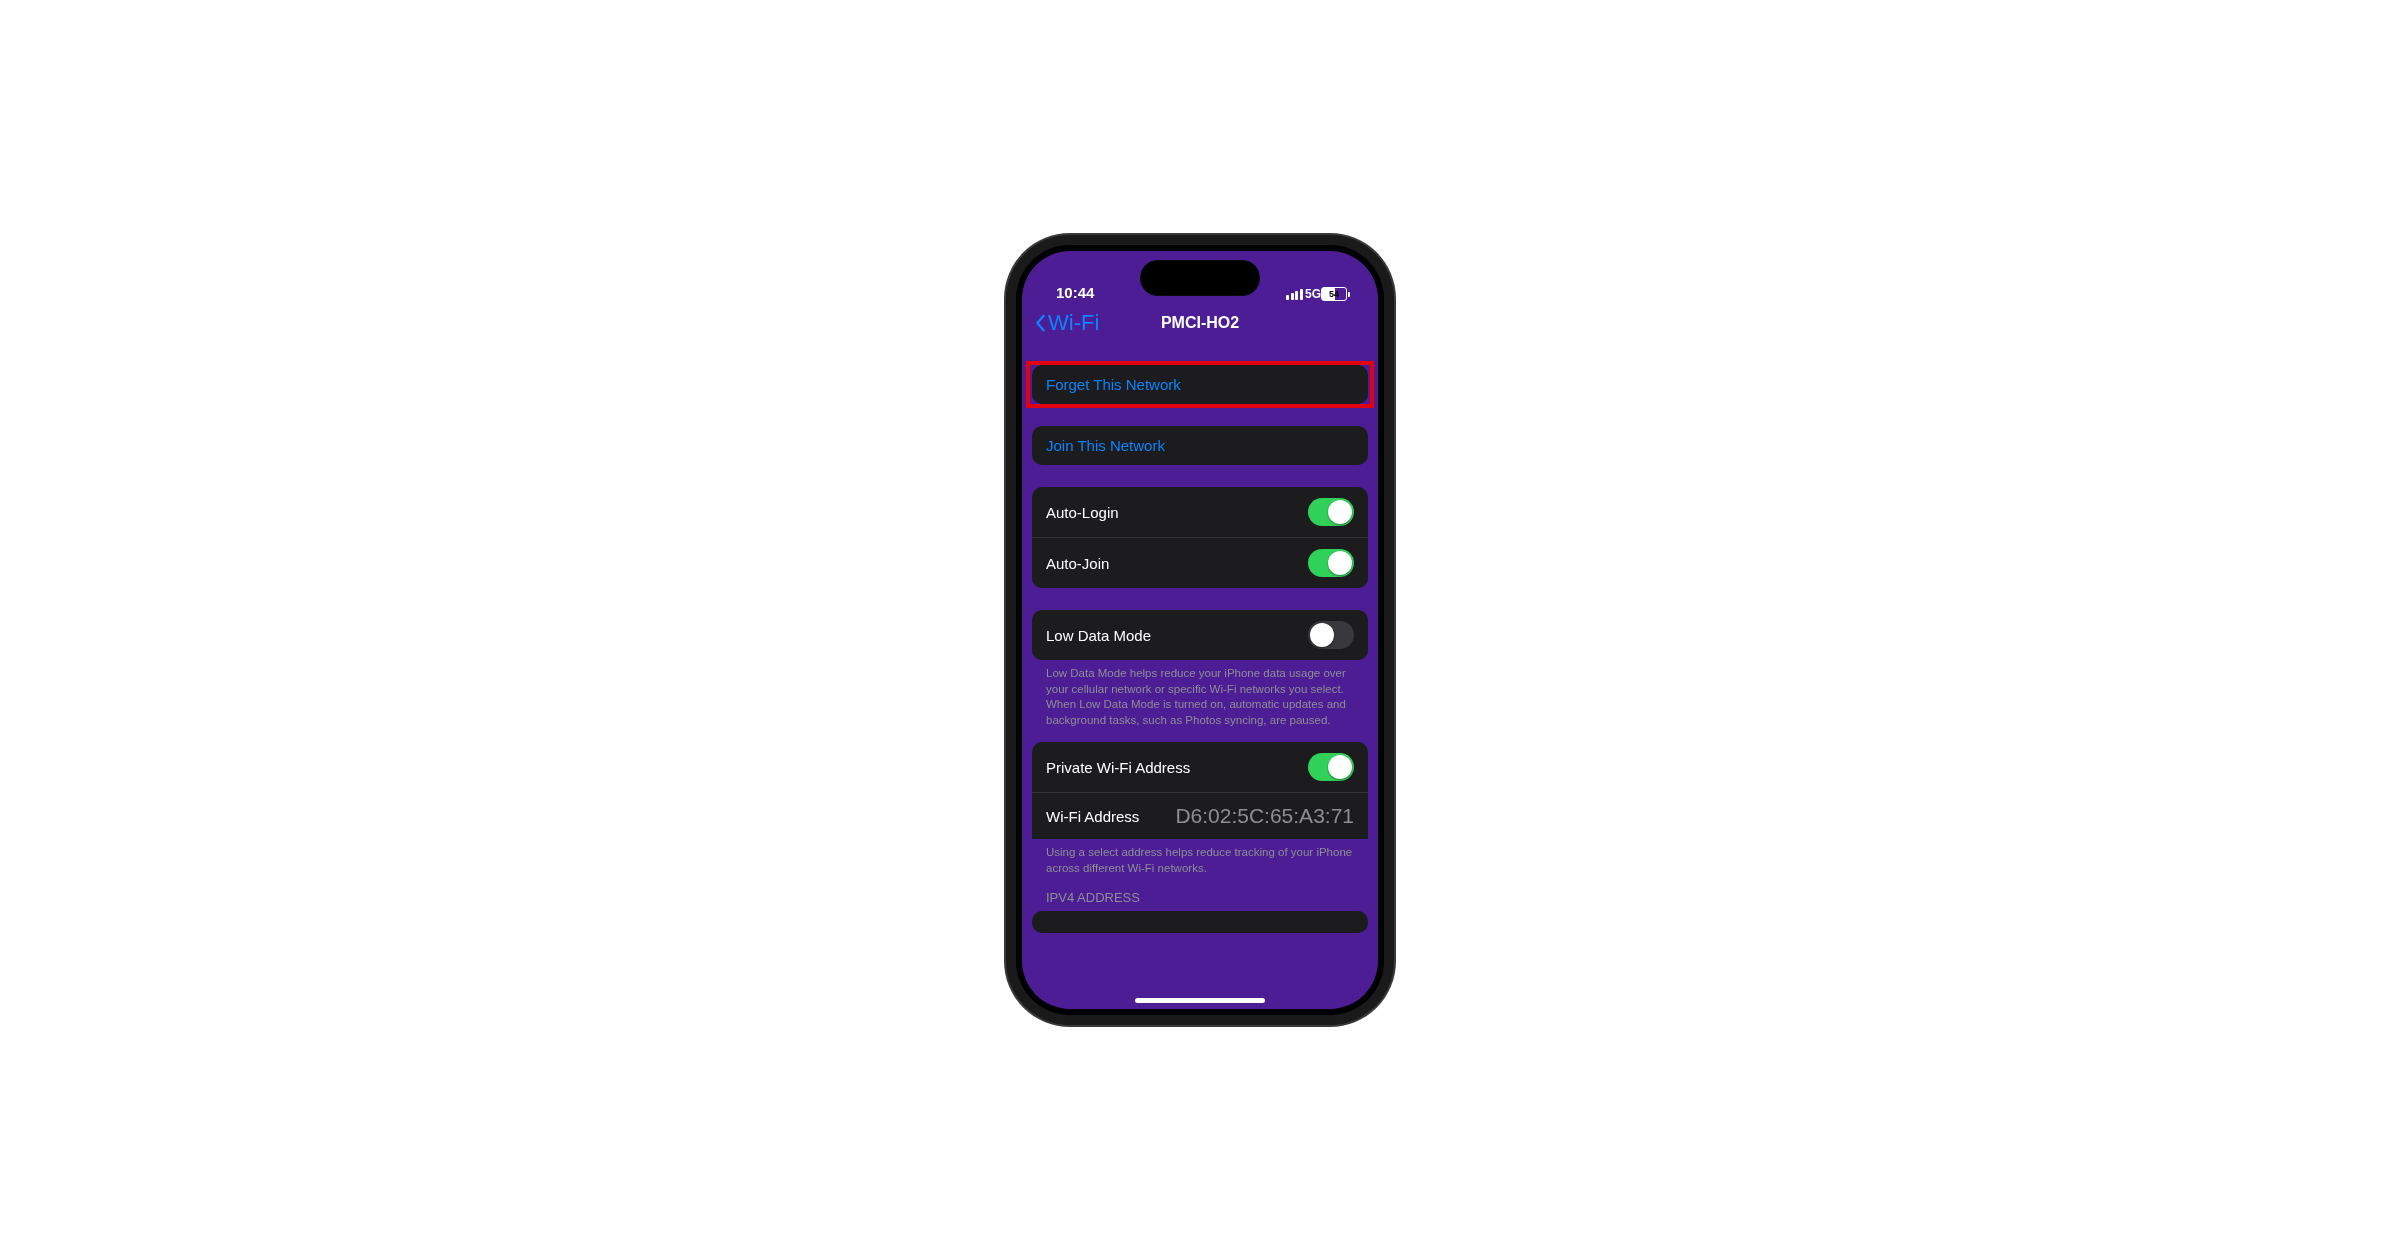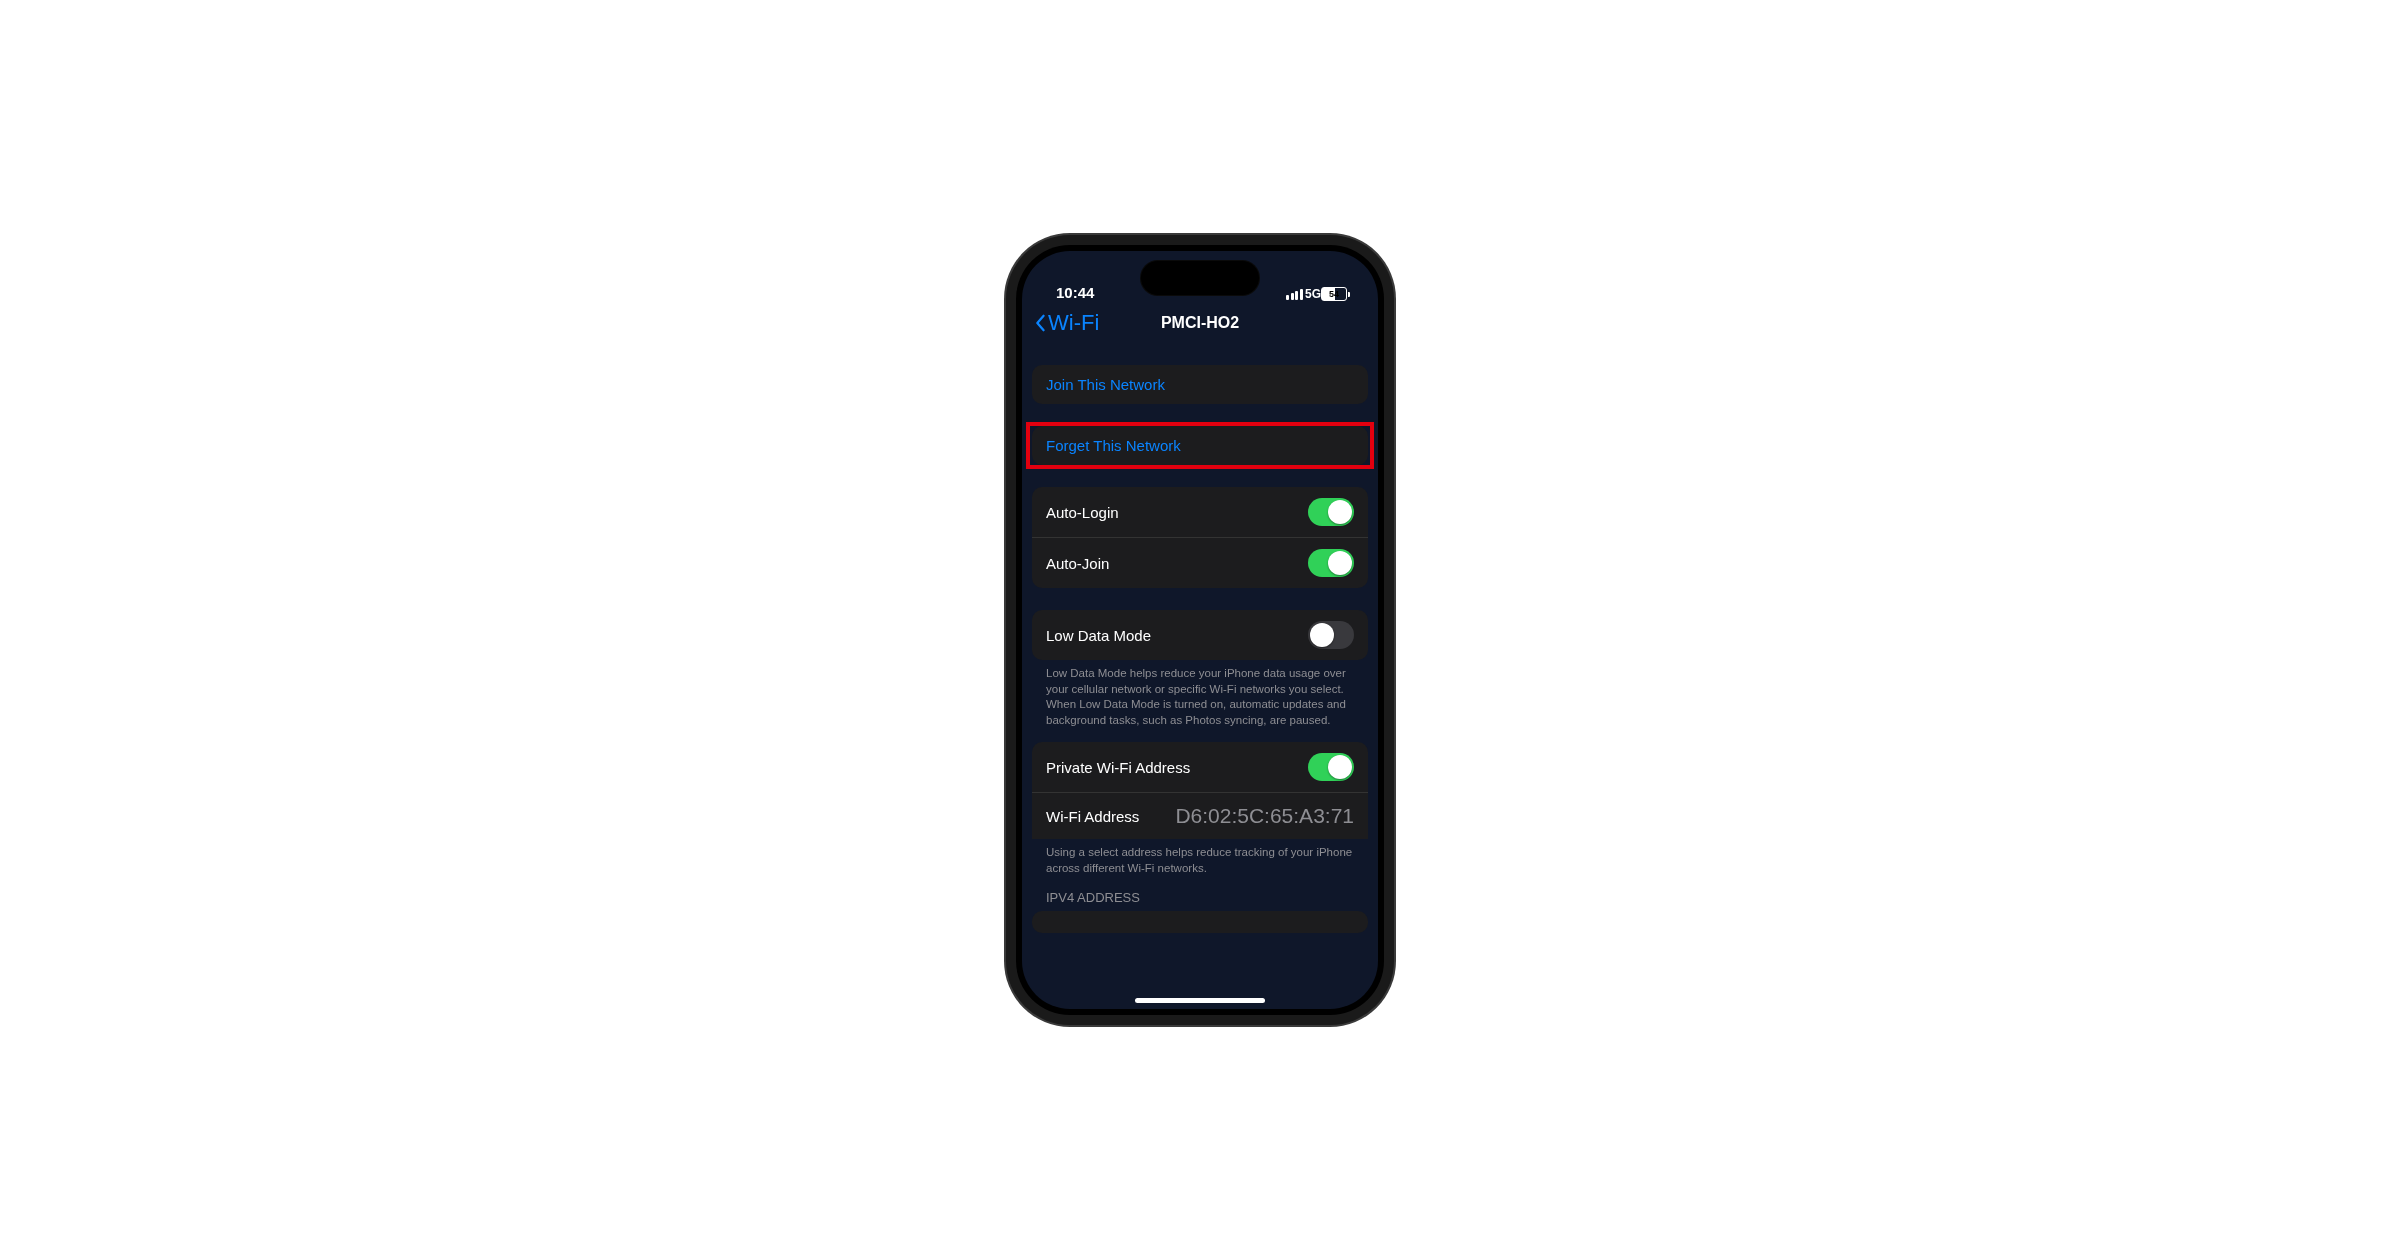--- a/index.html
+++ b/index.html
@@ -18,21 +18,21 @@
     background: #000;
     border-radius: 54px;
     box-shadow: 0 0 0 10px #1a1a1a, 0 0 0 12px #3a3a3a;
     position: relative;
     overflow: hidden;
   }
 
   .screen {
     position: absolute;
     inset: 6px;
-    background: #0f172a;
+    background: #4c1d95;
     border-radius: 48px;
     overflow: hidden;
     color: #fff;
     display: flex;
     flex-direction: column;
   }
   .notch {
     position: absolute;
     top: 10px; left: 50%; transform: translateX(-50%);
     width: 118px; height: 34px;
@@ -142,29 +142,29 @@
         <svg viewBox="0 0 12 20">
             <path d="M10 2 L3 10 L10 18" stroke="#0a84ff" stroke-width="2.5" fill="none" stroke-linecap="round" stroke-linejoin="round"></path>
           </svg>
         <span>Wi-Fi</span>
       </div>
       <span class="title">PMCI-HO2</span>
     </div>
 
     <div class="content">
 
+      <div class="group highlight">
+        <div class="cell single link">
+          <span>Forget This Network</span>
+        </div>
+      </div>
+
       <div class="group">
         <div class="cell single link">
           <span>Join This Network</span>
-        </div>
-      </div>
-
-      <div class="group highlight">
-        <div class="cell single link">
-          <span>Forget This Network</span>
         </div>
       </div>
 
       <div class="group">
         <div class="cell">
           <span>Auto-Login</span>
           <div class="toggle on">
               <div class="knob"></div>
             </div>
         </div>

